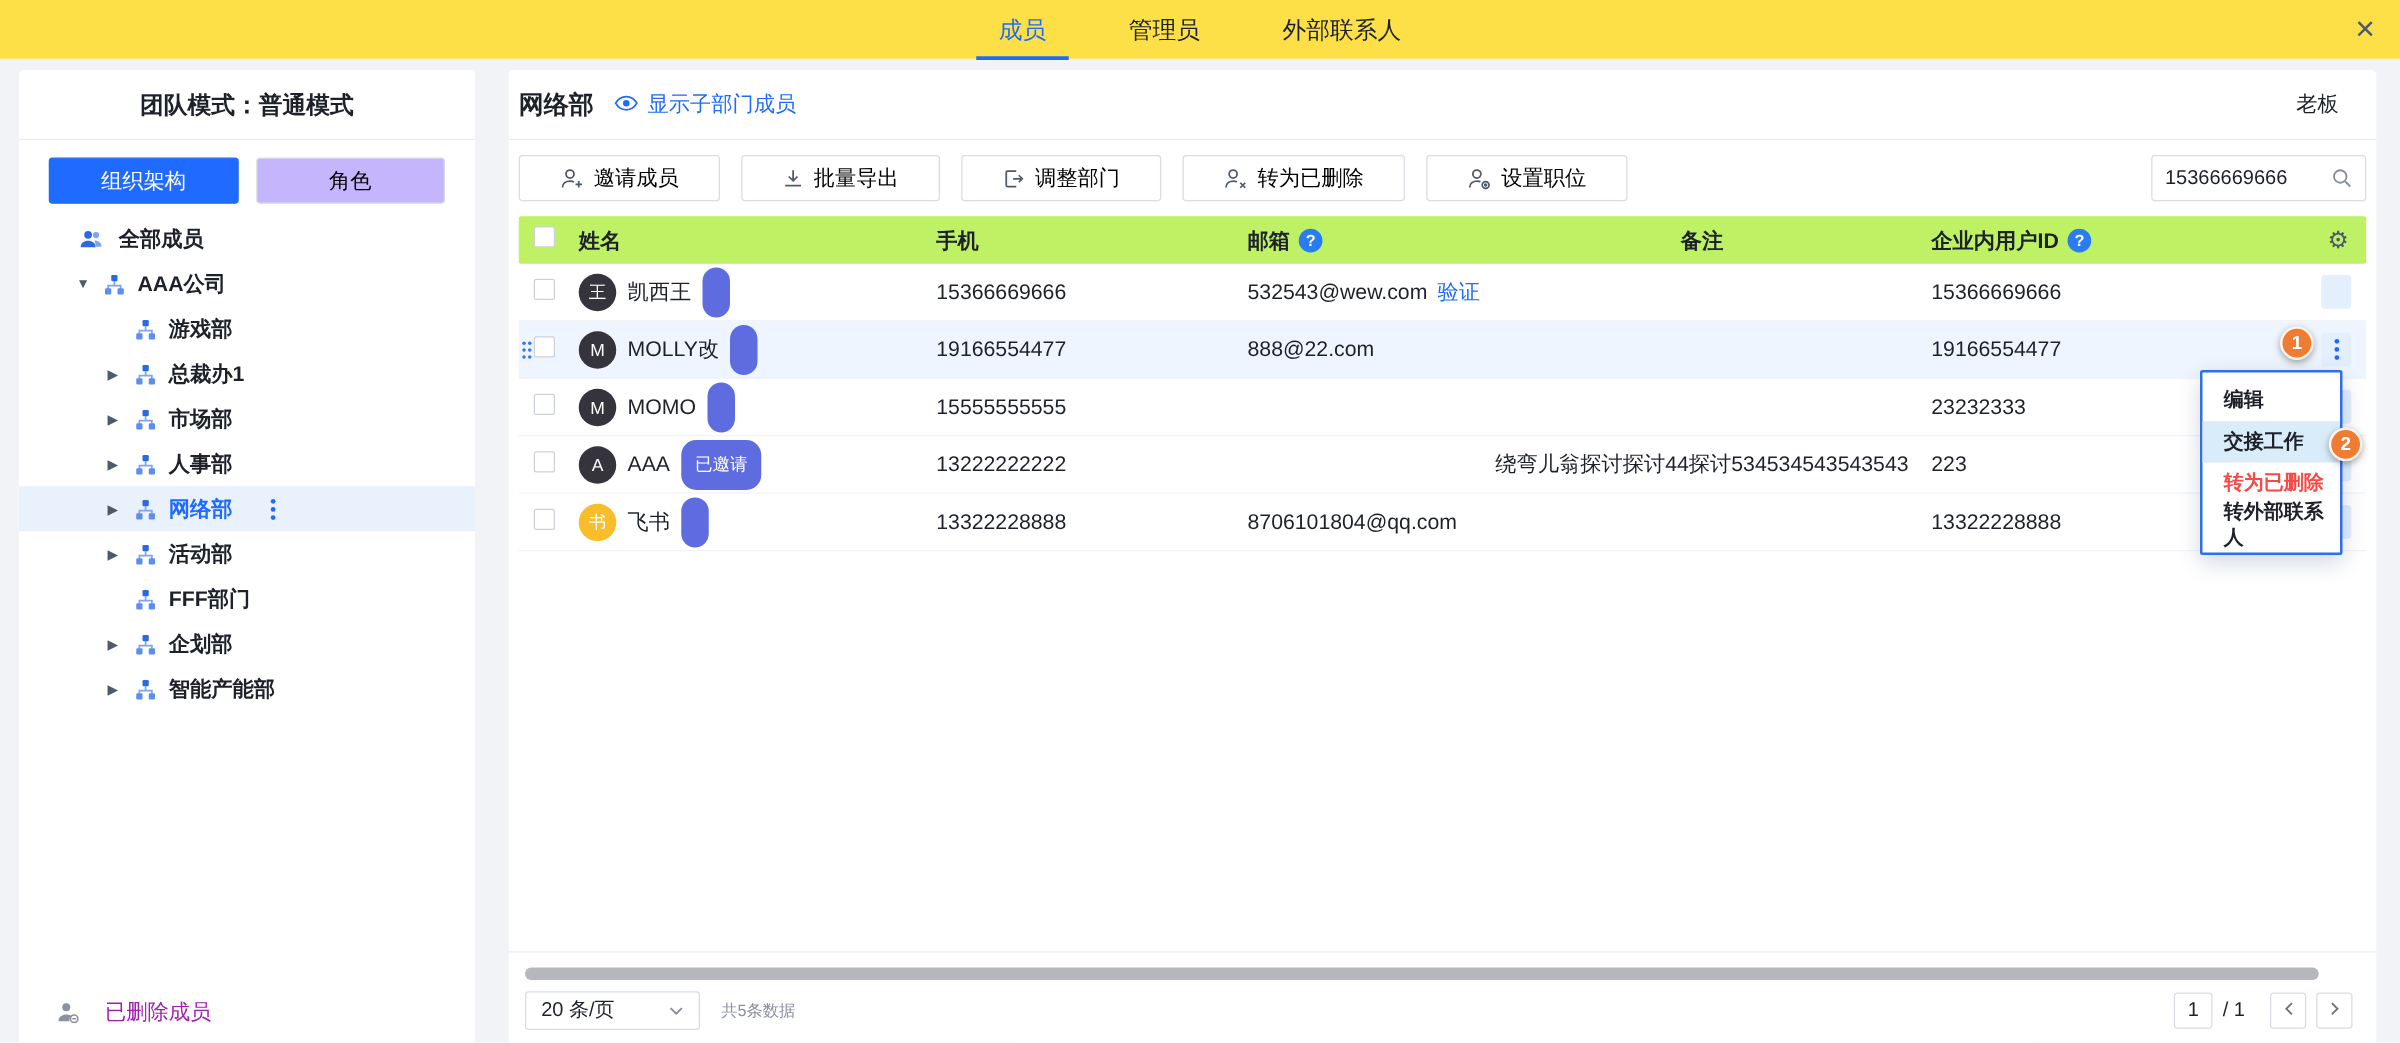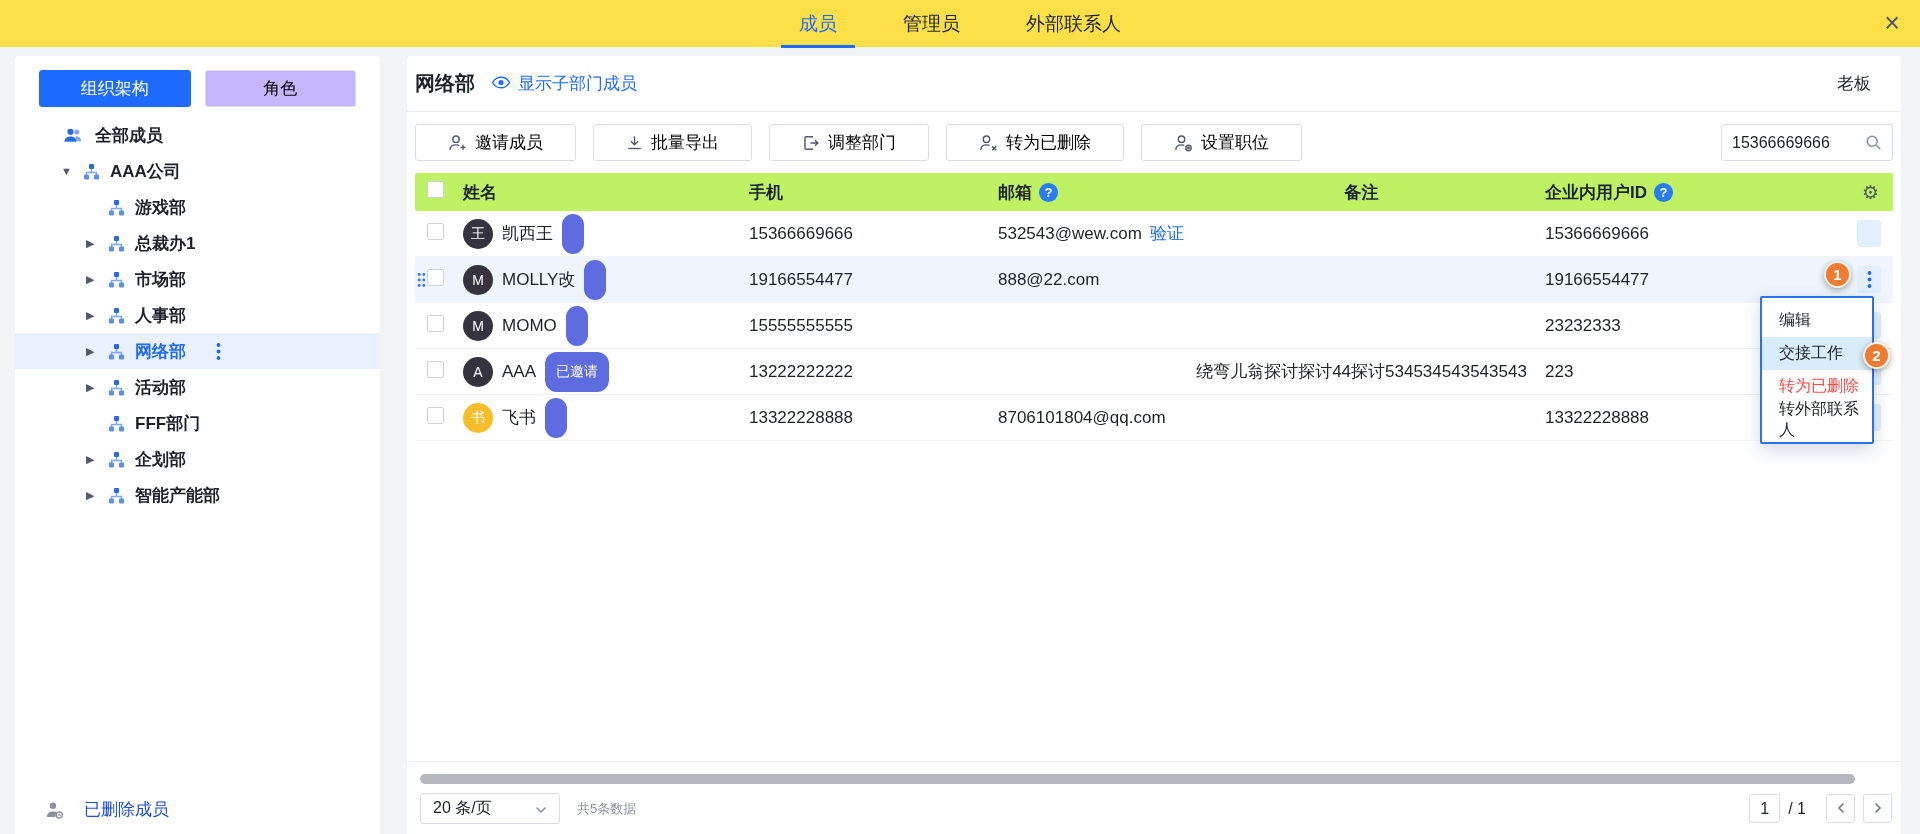--- a/index.html
+++ b/index.html
@@ -33,21 +33,21 @@
   .mode-btn.active { background: #1f6bff; border-color: #1f6bff; color: #fff; }
   .tree { margin-top: 10px; font-weight: bold; }
   .tree-row { height: 36px; display: flex; align-items: center; font-size: 17px; cursor: pointer; }
   .tree-row .caret { width: 22px; font-size: 11px; color: #4e5969; flex: none; }
   .tree-row.selected { background: #e9f1fd; color: #1f6bff; }
   .tree-icon { display: flex; margin-right: 10px; flex: none; }
   .tree-kebab { margin-left: 30px; color: #1f6bff; display: flex; }
   .all-members { padding-left: 48px; }
   .all-members .tree-icon { margin-right: 12px; }
   .deleted-row { position: absolute; left: 30px; bottom: 13px; display: flex;
-    align-items: center; gap: 10px; color: #1d4ed8; font-size: 17px; cursor: pointer; }
+    align-items: center; gap: 10px; color: #a21caf; font-size: 17px; cursor: pointer; }
 
   
   .main { position: absolute; left: 407px; top: 56px; width: 1494px; bottom: 0;
     background: #fff; border-radius: 4px 4px 0 0; }
   .m-header { height: 56px; display: flex; align-items: center;
     padding: 0 30px 0 8px; border-bottom: 1px solid #e9ebf0; }
   .dept-title { font-size: 20px; font-weight: bold; }
   .show-sub { display: flex; align-items: center; gap: 7px; color: #1f6bff;
     font-size: 17px; margin-left: 16px; cursor: pointer; }
   .owner { margin-left: auto; font-size: 17px; }
@@ -86,38 +86,38 @@
   .help-icon { width: 19px; height: 19px; border-radius: 50%; background: #2a7bf6; color: #fff;
     font-size: 13px; font-weight: bold; display: inline-flex; align-items: center;
     justify-content: center; margin-left: 7px; vertical-align: -3px; cursor: pointer; }
   .head-cell { display: flex; align-items: center; }
   .kebab-btn { width: 24px; height: 27px; background: #e3effd; border-radius: 3px;
     display: flex; align-items: center; justify-content: center; color: #1f6bff; cursor: pointer; }
 
   
   .ctx-menu { position: absolute; left: 1760px; top: 296px; width: 114px; background: #fff;
     border: 2px solid #2f6fe8; border-radius: 2px; box-shadow: 0 6px 18px rgba(31,60,115,.2);
-    padding: 6px 0; z-index: 6; }
+    padding: 6px 0; z-index: 6; font-weight: bold; }
   .ctx-item { height: 33px; display: flex; align-items: center; padding-left: 17px;
     font-size: 16px; cursor: pointer; }
   .ctx-item.hl { background: #d9ecfa; }
   .ctx-item.danger { color: #f54a45; }
   .step-badge { position: absolute; width: 27px; height: 27px; border-radius: 50%;
     background: #ee7d33; color: #fff; font-size: 15px; font-weight: bold;
     display: flex; align-items: center; justify-content: center;
     border: 2px solid rgba(255,255,255,.9); box-shadow: 0 2px 6px rgba(0,0,0,.35); z-index: 7; }
   .badge-1 { left: 1824px; top: 261px; }
   .badge-2 { left: 1863px; top: 342px; }
 
   
   .m-footer { position: absolute; left: 0; right: 0; bottom: 0; height: 73px;
     border-top: 1px solid #eceef2; }
   .h-scrollbar { position: absolute; left: 13px; top: 12px; width: 1435px; height: 10px;
     border-radius: 5px; background: #b4b7bc; cursor: pointer; }
-  .footer-row { position: absolute; left: 13px; right: 9px; bottom: 10px; height: 31px;
+  .footer-row { position: absolute; left: 13px; right: 19px; bottom: 10px; height: 31px;
     display: flex; align-items: center; }
   .page-size { width: 140px; height: 31px; border: 1px solid #d9dce3; border-radius: 3px;
     display: flex; align-items: center; justify-content: space-between; padding: 0 12px;
     font-size: 16px; cursor: pointer; }
   .total { color: #8a919f; font-size: 13px; margin-left: 17px; }
   .pager { margin-left: auto; display: flex; align-items: center; gap: 8px; }
   .page-input { width: 31px; height: 29px; border: 1px solid #d9dce3; border-radius: 3px;
     display: flex; align-items: center; justify-content: center; font-size: 16px; }
   .page-sep { font-size: 16px; margin-right: 12px; }
   .pg-btn { width: 29px; height: 29px; border: 1px solid #d9dce3; border-radius: 3px;
@@ -137,20 +137,21 @@
           <span>管理员</span>
         </div>
         <div class="tab">
           <span>外部联系人</span>
         </div>
       </nav>
     <span class="close-btn">×</span>
   </header>
 
   <aside class="sidebar">
+    <div class="sb-title">团队模式：普通模式</div>
     <div class="mode-btns">
       <button class="mode-btn active">组织架构</button>
       <button class="mode-btn">角色</button>
     </div>
     <div class="tree">
       <div class="tree-row all-members">
         <span class="tree-icon">
             <svg width="20" height="17" viewBox="0 0 20 17">
               <circle cx="13.8" cy="5" r="2.5" fill="#7ea4f3"></circle>
               <path d="M12.6 9.3c3.2 0 5.6 1.8 5.6 5h-4.4z" fill="#7ea4f3"></path>

